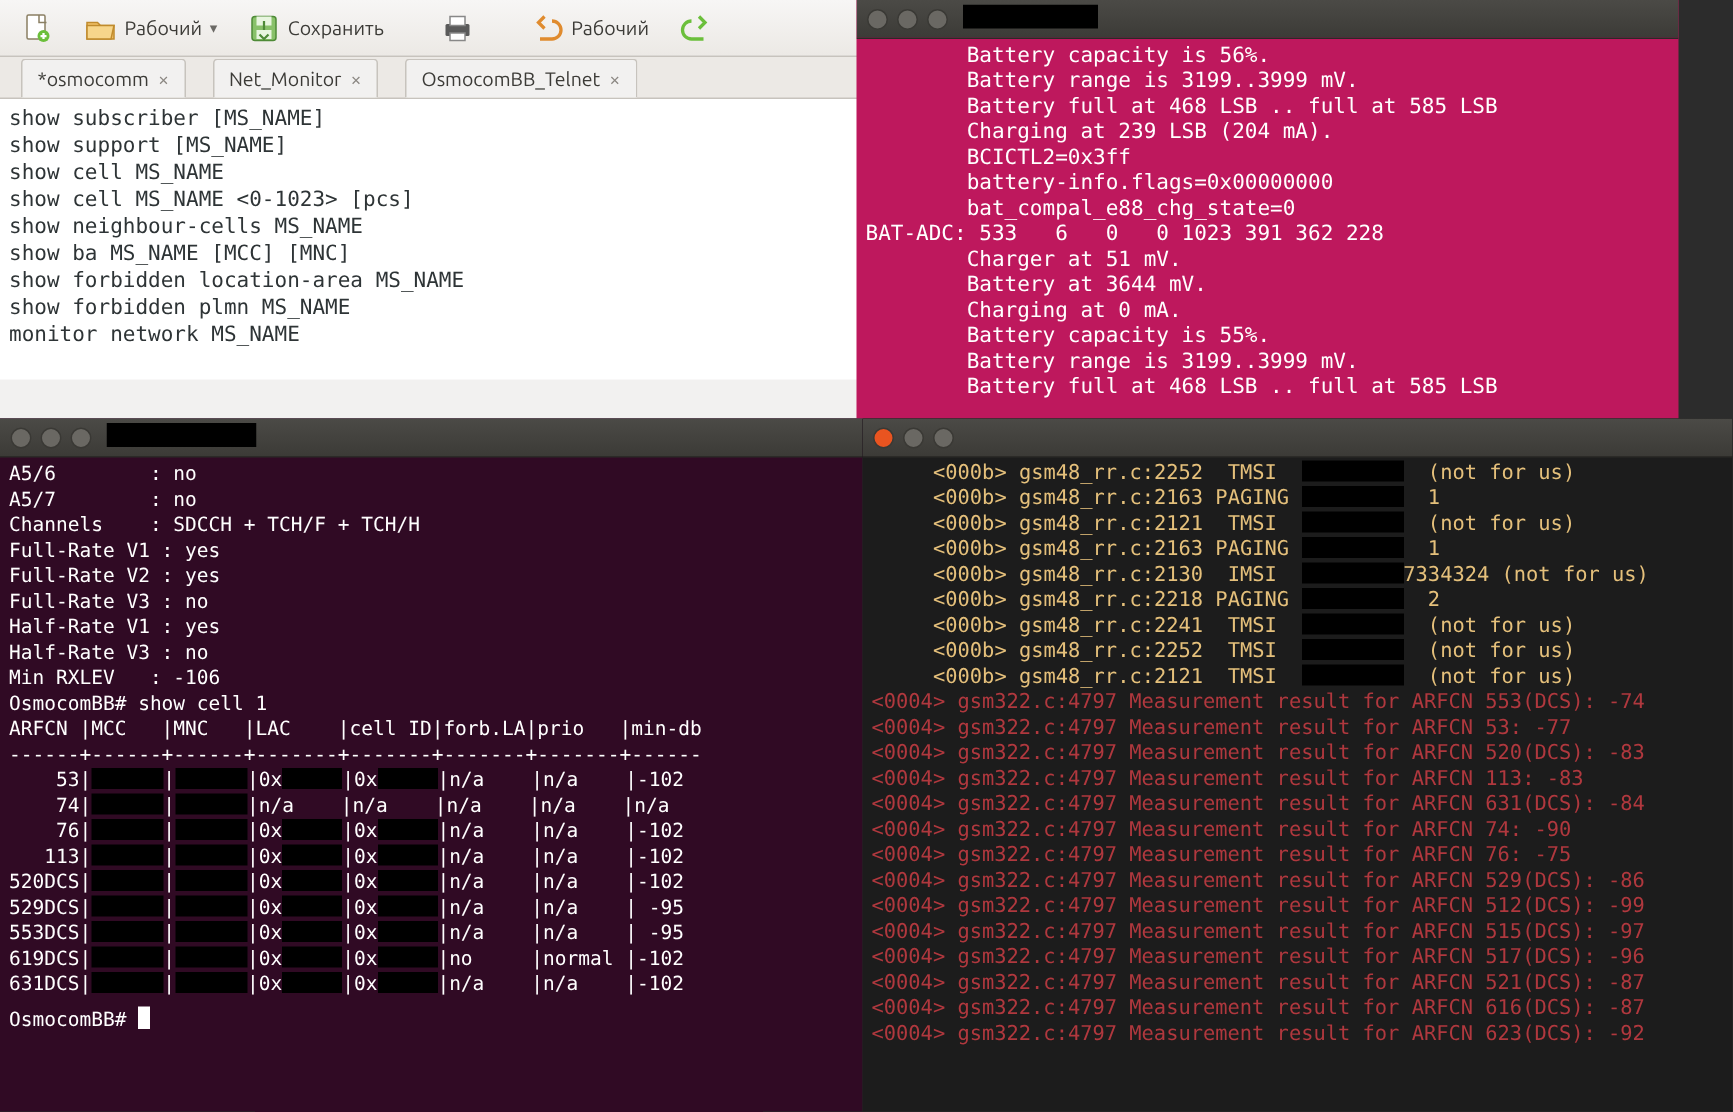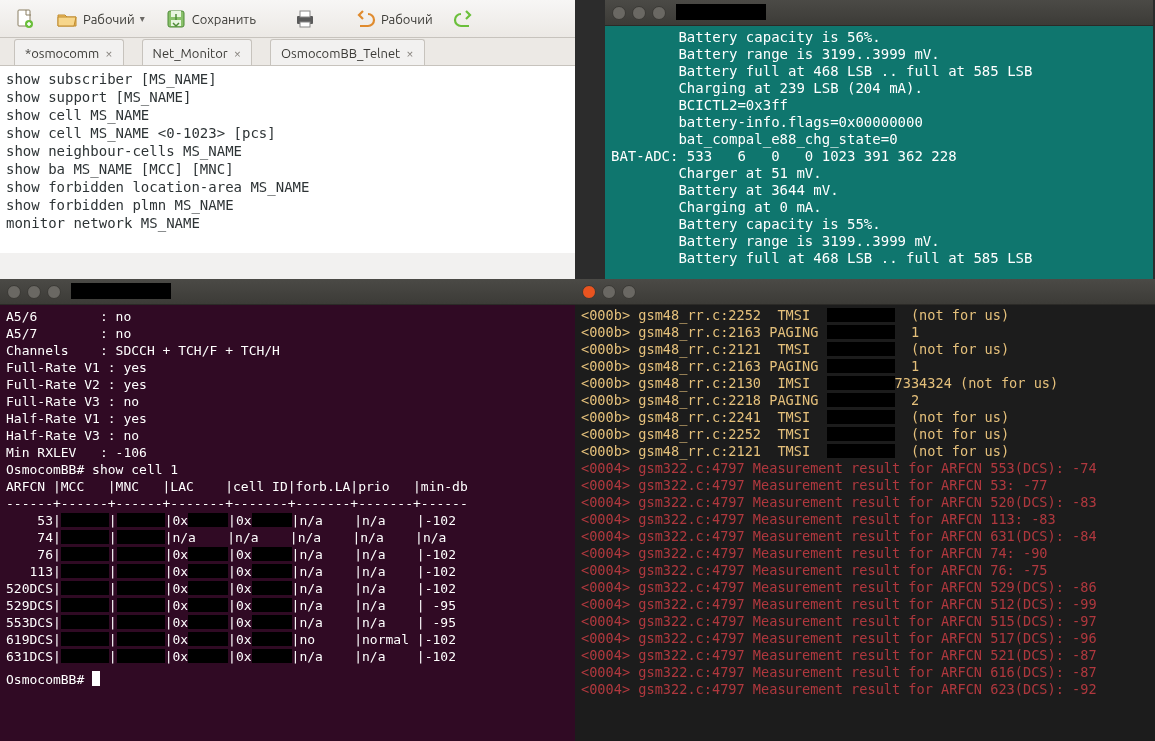--- a/index.html
+++ b/index.html
@@ -11,21 +11,21 @@
     height: 741px;
     overflow: hidden;
     position: relative;
   }
   .mono { font-family: "DejaVu Sans Mono","Liberation Mono",monospace; }
   
   .pane { position: absolute; overflow: hidden; }
   
   #pane-tl { left:0; top:0; width:575px; height:279px; background:#f2f1f0; }
   
-  #pane-tr { left:605px; top:0; width:548px; height:279px; background:#0f766e; color:#fff; }
+  #pane-tr { left:571px; top:0; width:548px; height:279px; background:#be185d; color:#fff; }
   
   #pane-bl { left:0; top:279px; width:575px; height:462px; background:#300a24; color:#fff; }
   
   #pane-br { left:575px; top:279px; width:580px; height:462px; background:#1c1c1c; color:#fff; }
 
   
   .titlebar {
     height:26px; display:flex; align-items:center; gap:6px;
     padding:0 7px; color:#dfdbd2; font-weight:bold;
     background: linear-gradient(#4b4a46,#3c3b37);
@@ -69,21 +69,21 @@
     font-size:14px; line-height:18px; height:calc(100% - 26px - 38px - 28px);
     white-space:pre; overflow:hidden;
   }
 
   
   .termbody { padding:3px 6px 4px 6px; font-size:14px; line-height:17px; white-space:pre; }
   #pane-bl .termbody { font-size:13px; }
   #pane-br .termbody { font-size:13.6px; padding-top:2px; }
   .termbody div { white-space:pre; }
   .blk { display:inline-block; background:#000; height:14px; vertical-align:-2px; }
-  .yellow { color:#e5c07b; }
+  .yellow { color:#e5c07b;margin-left:41px; }
   .red { color:#b0383e; }
   .cursor { display:inline-block; width:8px; height:15px; background:#fff; vertical-align:-2px; }
 </style>
 </head>
 <body>
 
 <div id="pane-tl" class="pane">
   <div class="gedit-toolbar">
     <span class="tbtn">
       <span class="ticon">

